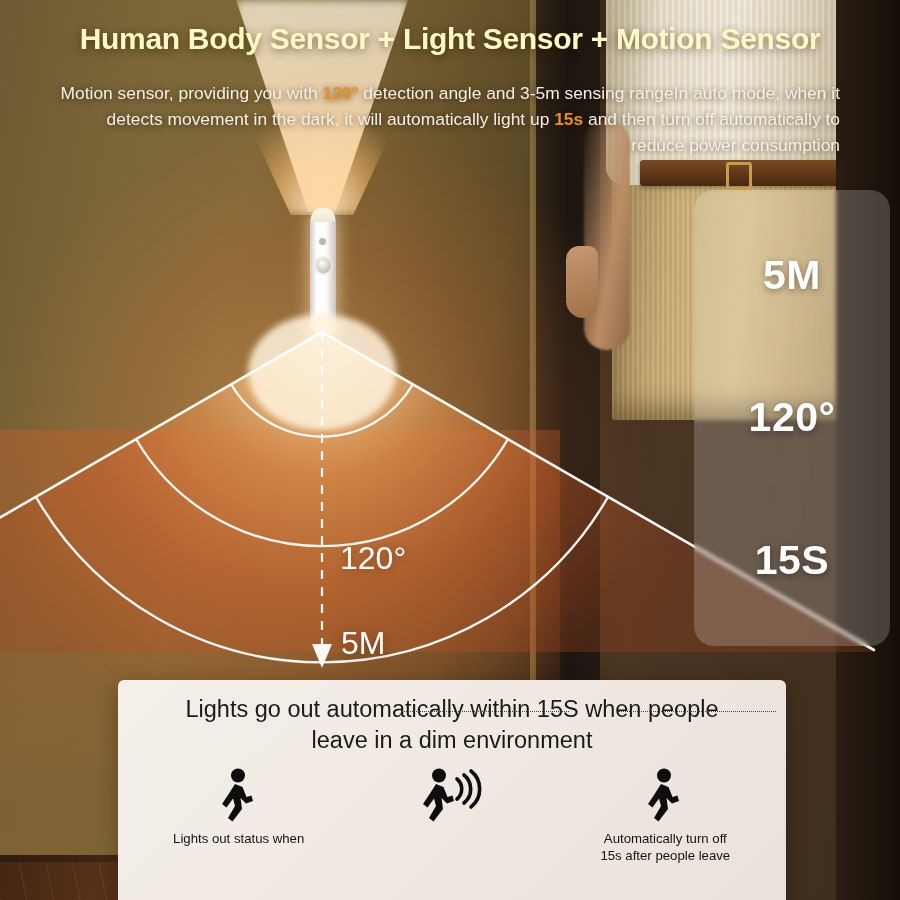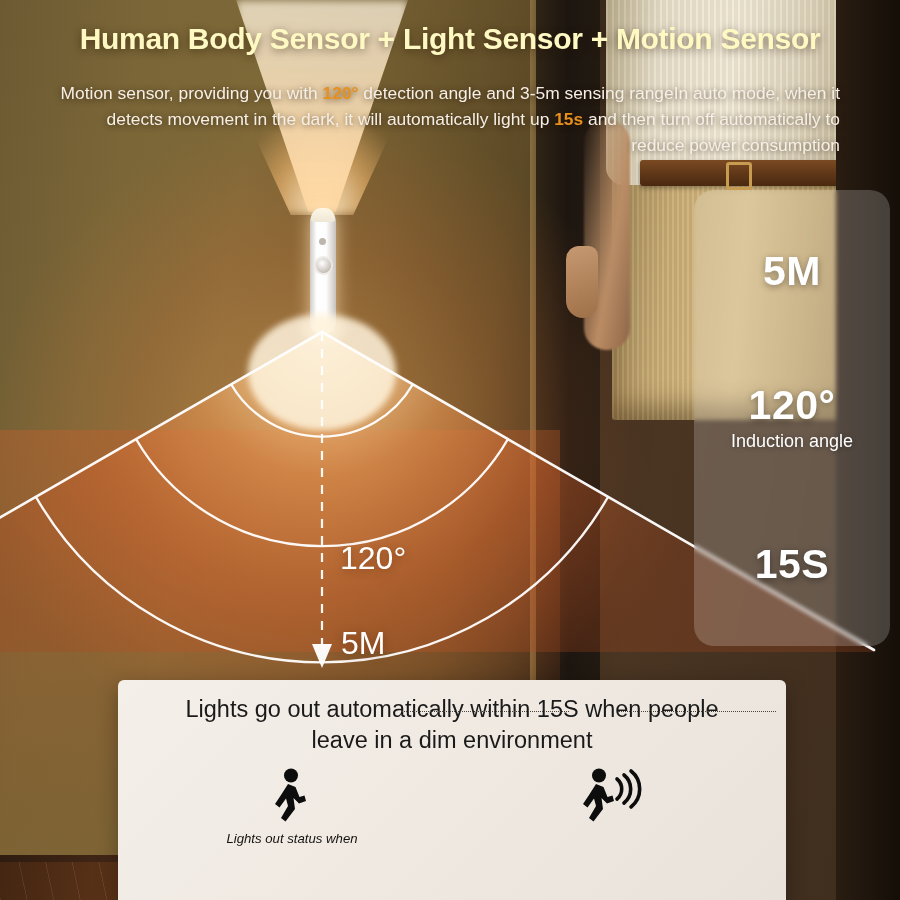--- a/index.html
+++ b/index.html
@@ -193,21 +193,21 @@
     overflow:hidden;
   }
   .info-head{
     color:#1a1a1a;text-align:center;
     font-size:23.5px;line-height:1.32;
     padding:14px 22px 0;
   }
   .steps{
     display:flex;margin-top:10px;padding:0 14px;
   }
-  .step{flex:1;text-align:center;position:relative;font-style:italic;}
+  .step{flex:1;text-align:center;position:relative;}
   .step .ic{height:62px;display:flex;align-items:center;justify-content:center;}
   .step .cap{
     font-size:13.2px;color:#15120f;line-height:1.3;margin-top:2px;
   }
   .dotline{
     position:absolute;top:31px;height:0;
     border-top:1.6px dotted #4b443d;
   }
   .dot1{left:283px;width:168px;}
   .dot2{left:500px;width:158px;}
@@ -297,21 +297,20 @@
   <div class="subtitle">
     <span>Motion sensor, providing you with </span><span class="hl">120°</span><span> detection angle and 3-5m sensing rangeIn auto mode, when it detects movement in the dark, it will automatically light up </span><span class="hl">15s</span><span> and then turn off automatically to reduce power consumption</span>
   </div>
 
   <div class="stats-card">
     <div class="stat">
       <div class="v">5M</div>
     </div>
     <div class="stat">
       <div class="v">120°</div>
-      <div class="l">Induction angle</div>
     </div>
     <div class="stat">
       <div class="v">15S</div>
     </div>
   </div>
 
   <div class="info-card">
     <div class="info-head">
       <div>Lights go out automatically within 15S when people</div>
       <div>leave in a dim environment</div>
@@ -339,17 +338,29 @@
           <svg width="62" height="58" viewBox="0 0 62 58" fill="#0d0d0d">
             <circle cx="18" cy="7.5" r="7"></circle>
             <path d="M15 16 L8 27 L2 36 L6.5 39.5 L13 30.5 L15 38 L8 50 L12.5 53.5 L22 41 L20.5 30 L26 35.5 L33 33 L31.5 27.5 L26.5 29 L22.5 19 Z"></path>
             <path d="M36 11 A 13 13 0 0 1 36 31" fill="none" stroke="#0d0d0d" stroke-width="3.6" stroke-linecap="round"></path>
             <path d="M43 7 A 18 18 0 0 1 43 35" fill="none" stroke="#0d0d0d" stroke-width="3.6" stroke-linecap="round"></path>
             <path d="M50 3 A 23 23 0 0 1 50 39" fill="none" stroke="#0d0d0d" stroke-width="3.6" stroke-linecap="round"></path>
           </svg>
         </div>
       </div>
 
+      <div class="step">
+        <div class="ic">
+          <svg width="42" height="58" viewBox="0 0 42 58" fill="#0d0d0d">
+            <circle cx="20" cy="7.5" r="7"></circle>
+            <path d="M17 16 L10 27 L4 36 L8.5 39.5 L15 30.5 L17 38 L10 50 L14.5 53.5 L24 41 L22.5 30 L28 35.5 L35 33 L33.5 27.5 L28.5 29 L24.5 19 Z"></path>
+          </svg>
+        </div>
+        <div class="cap">
+          <div>Automatically turn off</div>
+          <div>15s after people leave</div>
+        </div>
+      </div>
 
     </div>
   </div>
 
 </div>
 
 </body></html>

